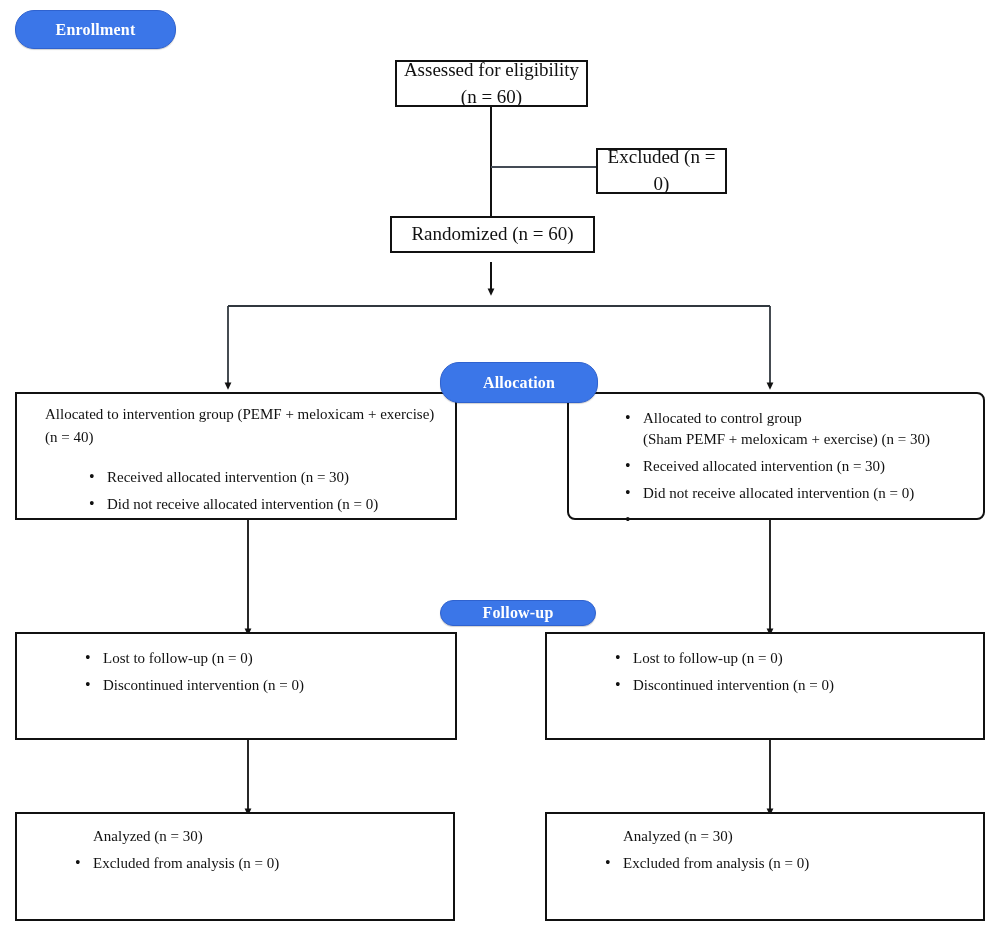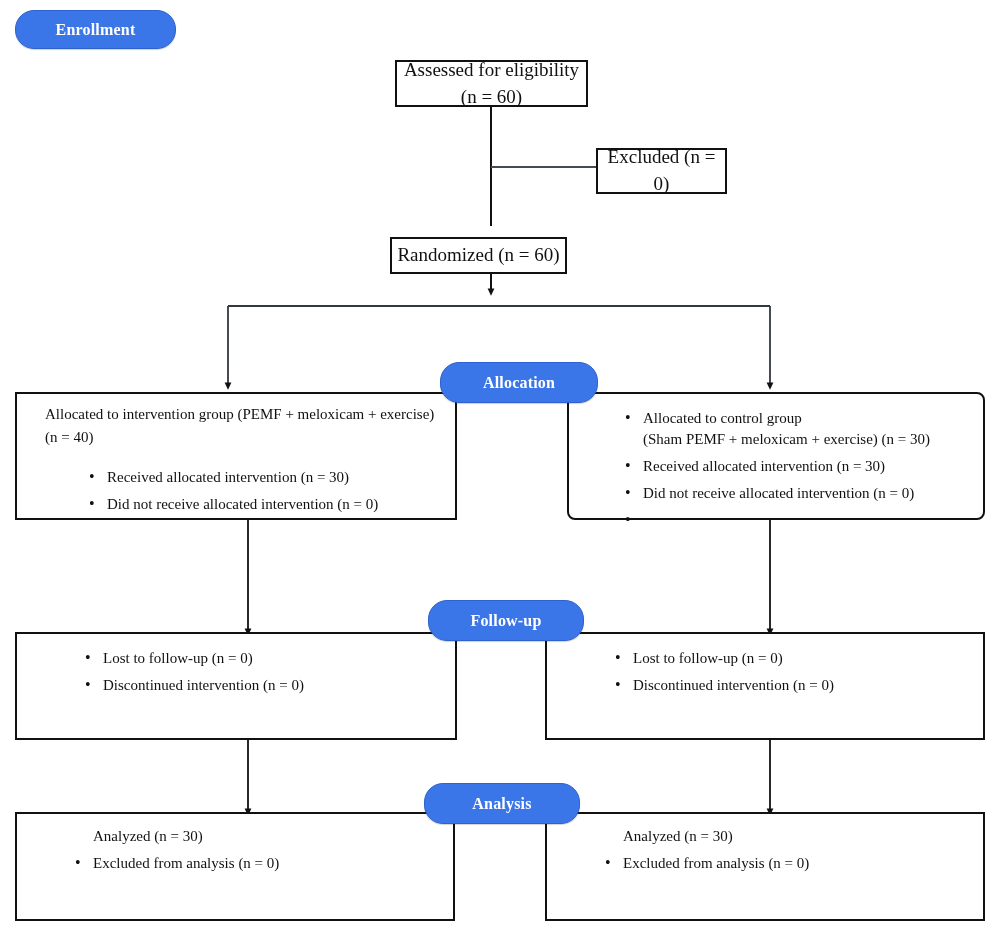--- a/index.html
+++ b/index.html
@@ -136,38 +136,35 @@
   </svg>
 
   <div class="stage-pill" style="left:15px; top:10px; width:161px; height:39px;">
     <span>Enrollment</span>
   </div>
 
   <div class="stage-pill" style="left:440px; top:362px; width:158px; height:41px;">
     <span>Allocation</span>
   </div>
 
-  <div class="stage-pill" style="left:428px; top:600px; width:156px; height:41px;">
+  <div class="stage-pill" style="left:440px; top:600px; width:156px; height:26px;">
     <span>Follow-up</span>
   </div>
 
-  <div class="stage-pill" style="left:424px; top:783px; width:156px; height:41px;">
-    <span>Analysis</span>
-  </div>
 
   <div class="node center-box" style="left:395px; top:60px; width:193px; height:47px;">
     <span class="txt">Assessed for eligibility</span>
     <span class="txt">(n = 60)</span>
   </div>
 
   <div class="node center-box" style="left:596px; top:148px; width:131px; height:46px;">
     <span class="txt">Excluded (n = 0)</span>
   </div>
 
-  <div class="node center-box" style="left:390px; top:237px; width:177px; height:37px;">
+  <div class="node center-box" style="left:390px; top:216px; width:205px; height:37px;">
     <span class="txt">Randomized (n = 60)</span>
   </div>
 
   <div class="node arm-box" style="left:15px; top:392px; width:442px; height:128px;padding-left:28px;">
     <p class="lead">Allocated to intervention group (PEMF + meloxicam + exercise)</p>
     <p class="lead">(n = 40)</p>
     <ul class="bul" style="margin-top:18px; padding-left:42px;">
       <li>Received allocated intervention (n = 30)</li>
       <li>Did not receive allocated intervention (n = 0)</li>
     </ul>

